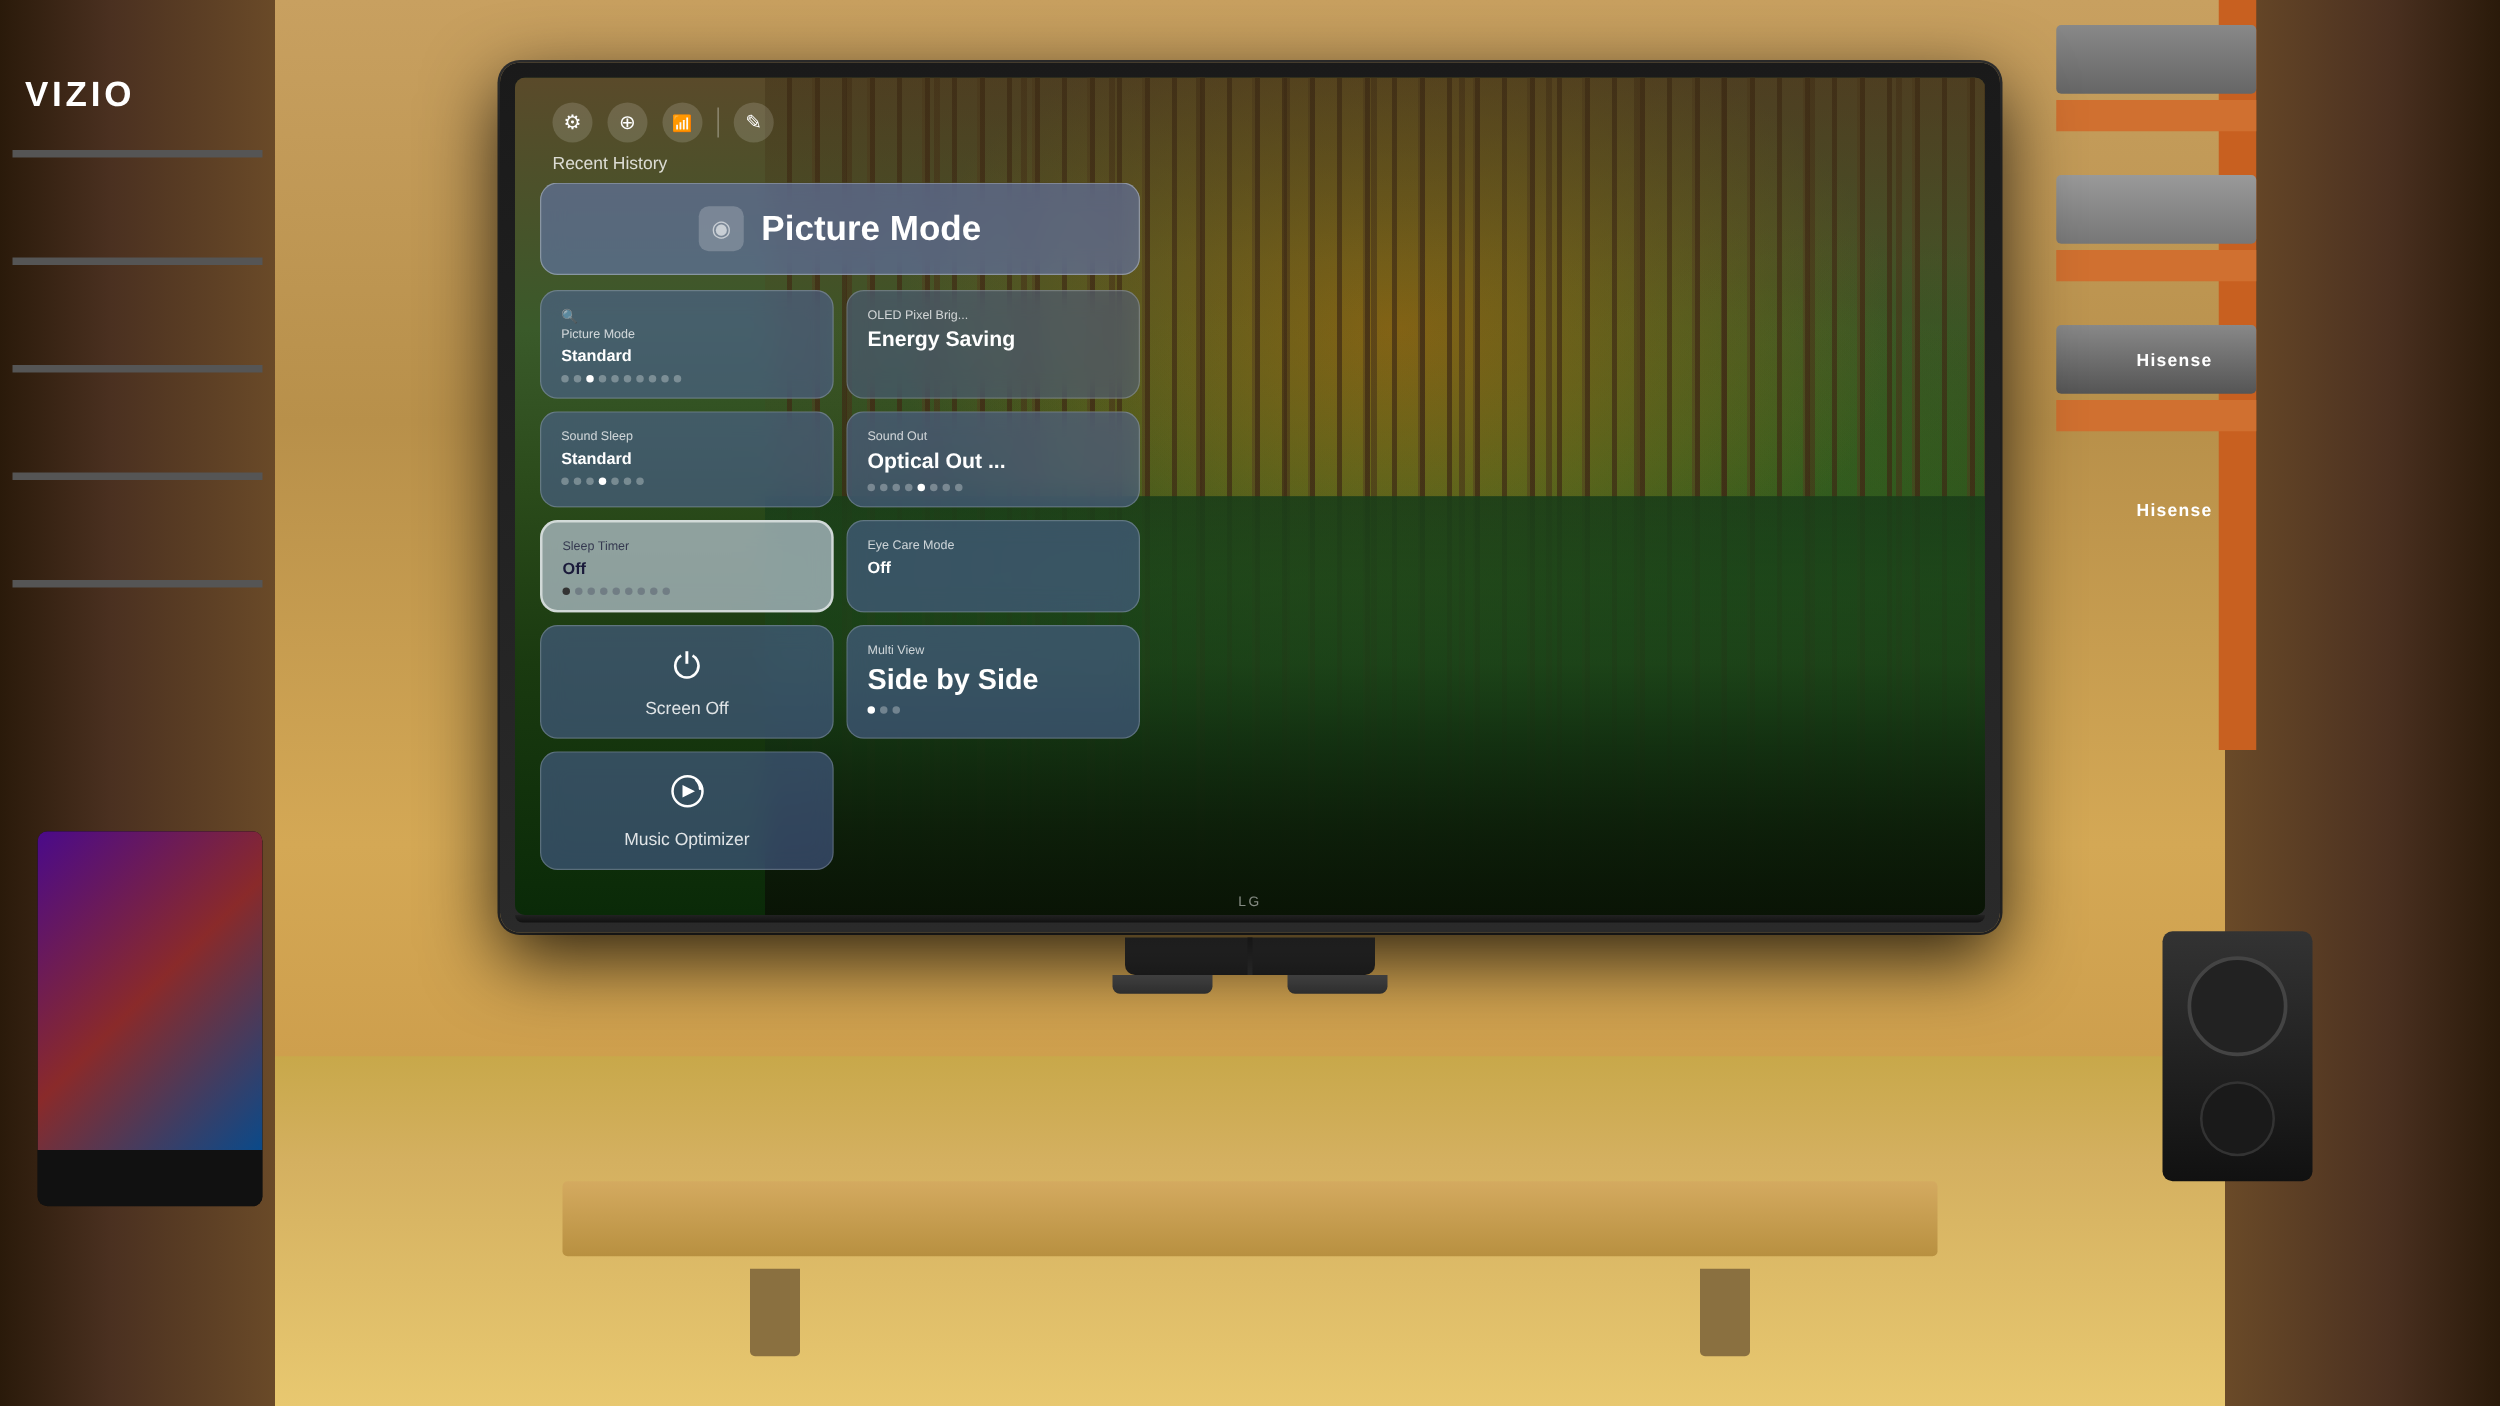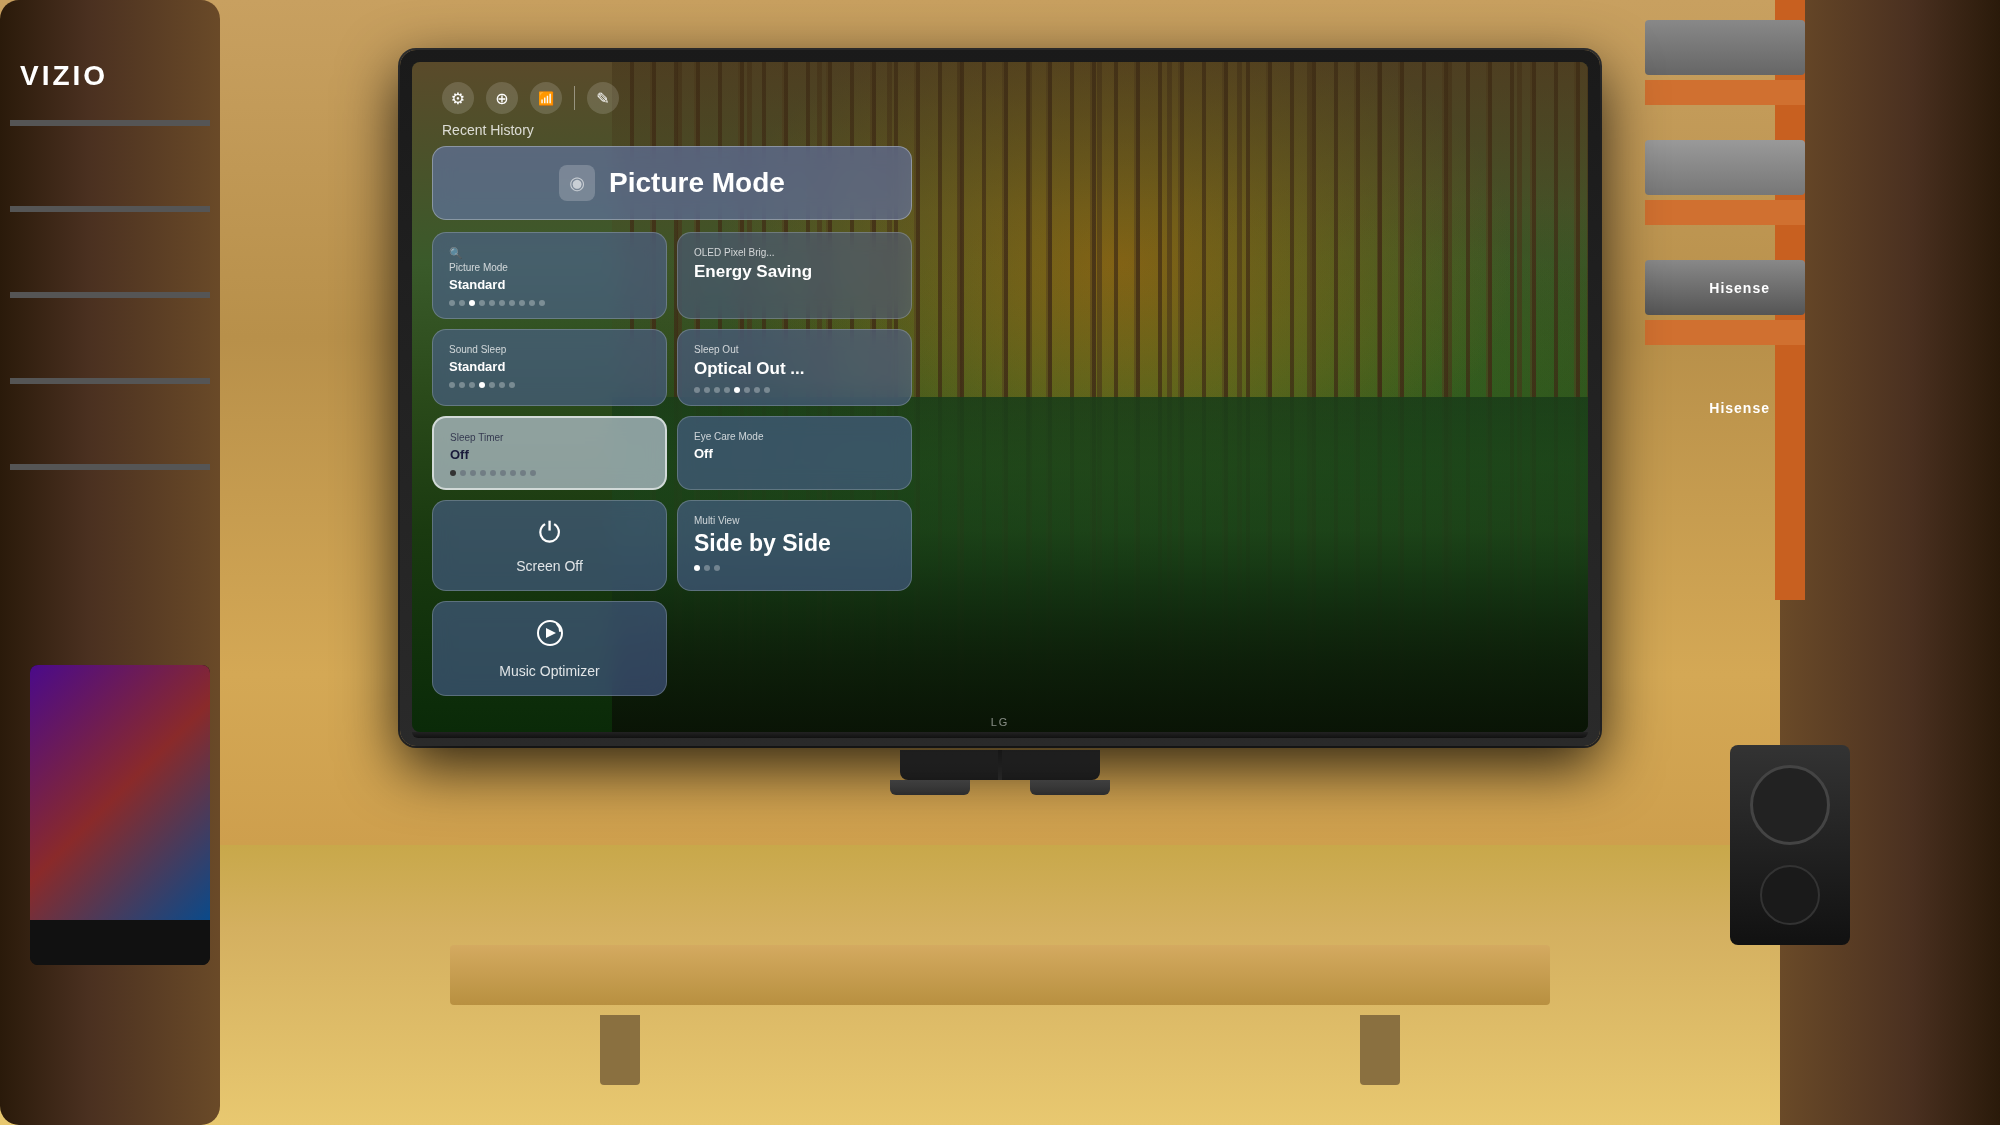--- a/index.html
+++ b/index.html
@@ -19,21 +19,20 @@
       background: linear-gradient(180deg, #c8a060 0%, #b8904a 30%, #d4a855 60%, #c49040 100%);
     }
 
     
     .shelf-left {
       position: absolute;
       left: 0; top: 0;
       width: 220px;
       height: 100%;
       background: linear-gradient(90deg, #2a1a0a 0%, #4a3020 40%, #6a4a28 100%);
-      border-radius: 19px;
     }
 
     
     .shelf-right {
       position: absolute;
       right: 0; top: 0;
       width: 220px;
       height: 100%;
       background: linear-gradient(270deg, #2a1a0a 0%, #4a3020 40%, #6a4a28 100%);
     }
@@ -503,21 +502,21 @@
               <div class="dot"></div>
               <div class="dot"></div>
               <div class="dot active"></div>
               <div class="dot"></div>
               <div class="dot"></div>
               <div class="dot"></div>
             </div>
           </div>
 
           <div class="menu-card">
-            <div class="menu-card-label">Sleep Out</div>
+            <div class="menu-card-label">Sound Out</div>
             <div class="menu-card-value" style="font-size:17px;">Optical Out ...</div>
             <div class="menu-card-dots">
               <div class="dot"></div>
               <div class="dot"></div>
               <div class="dot"></div>
               <div class="dot"></div>
               <div class="dot active"></div>
               <div class="dot"></div>
               <div class="dot"></div>
               <div class="dot"></div>

